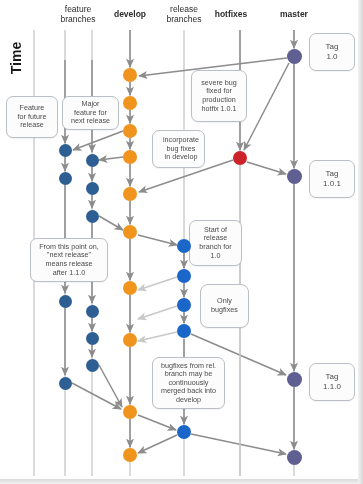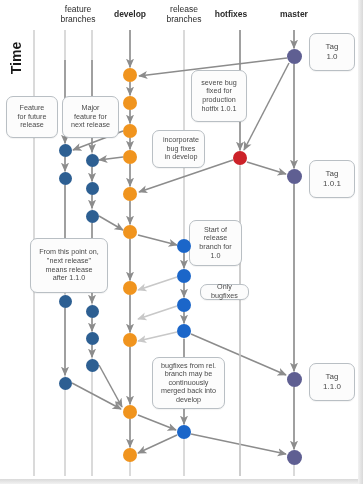--- a/index.html
+++ b/index.html
@@ -139,39 +139,39 @@
       <div class="lbl bold" style="left: 96px; top: 9px; width: 68px;">develop</div>
       <div class="lbl" style="left: 150px; top: 4px; width: 68px;">release
 branches</div>
       <div class="lbl bold" style="left: 197px; top: 9px; width: 68px;">hotfixes</div>
       <div class="lbl bold" style="left: 260px; top: 9px; width: 68px;">master</div>
     </div>
   <div id="callouts">
       <div class="callout" style="left: 6px; top: 96px; width: 52px; height: 42px;">Feature
 for future
 release</div>
-      <div class="callout" style="left: 62px; top: 96px; width: 57px; height: 42px;">Major
+      <div class="callout" style="left: 62px; top: 96px; width: 57px; height: 34px;">Major
 feature for
 next release</div>
       <div class="callout" style="left: 191px; top: 70px; width: 56px; height: 52px;">severe bug
 fixed for
 production
 hotfix 1.0.1</div>
       <div class="callout" style="left: 152px; top: 130px; width: 53px; height: 38px; padding-left: 8px;">incorporate
 bug fixes
 in develop</div>
-      <div class="callout" style="left: 30px; top: 238px; width: 78px; height: 55px;">From this point on,
+      <div class="callout" style="left: 30px; top: 238px; width: 78px; height: 44px;">From this point on,
 "next release"
 means release
 after 1.1.0</div>
       <div class="callout" style="left: 189px; top: 220px; width: 53px; height: 46px;">Start of
 release
 branch for
 1.0</div>
-      <div class="callout" style="left: 200px; top: 284px; width: 49px; height: 16px;">Only
+      <div class="callout" style="left: 200px; top: 284px; width: 49px; height: 44px; border-radius: 8px;">Only
 bugfixes</div>
       <div class="callout" style="left: 152px; top: 357px; width: 73px; height: 52px;">bugfixes from rel.
 branch may be
 continuously
 merged back into
 develop</div>
       <div class="callout tag" style="left: 309px; top: 33px; width: 46px; height: 38px;">Tag
 1.0</div>
       <div class="callout tag" style="left: 309px; top: 160px; width: 46px; height: 38px;">Tag
 1.0.1</div>

